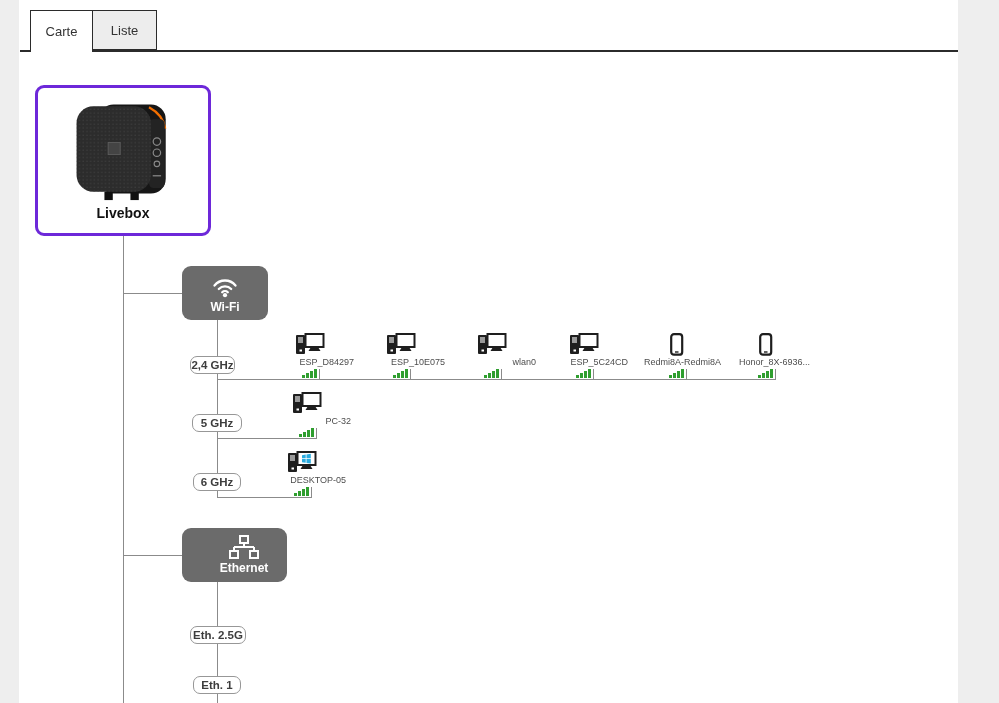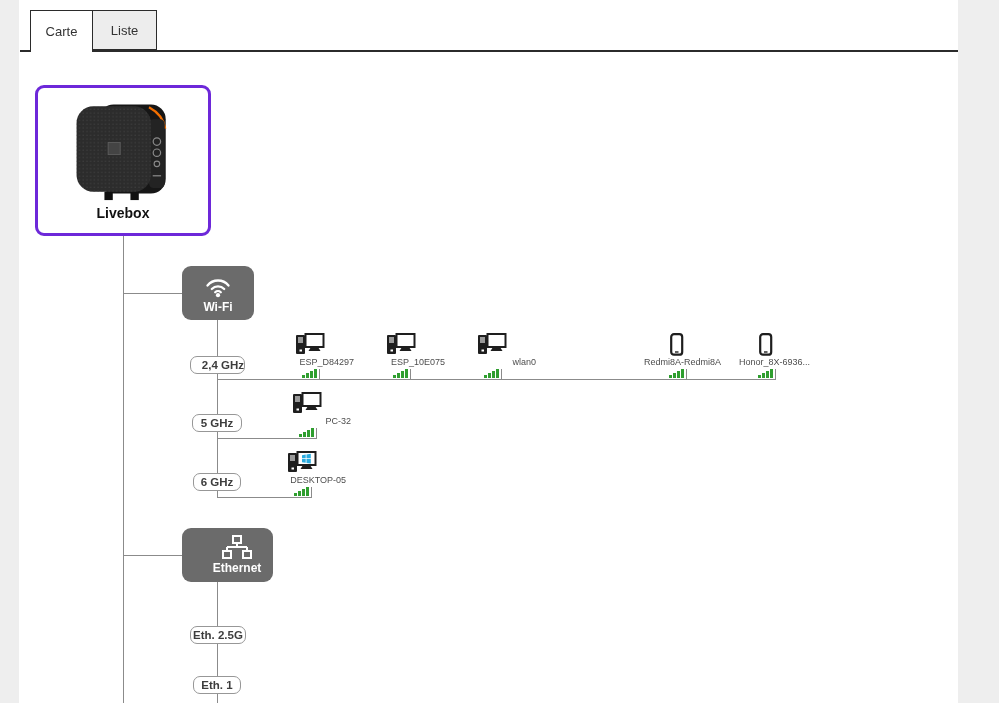--- a/index.html
+++ b/index.html
@@ -28,21 +28,21 @@
   .lb-box {
     position:absolute; left:35px; top:85px; width:176px; height:151px;
     box-sizing:border-box; border:3px solid #6d28d9; border-radius:9px; background:#fff;
     display:flex; flex-direction:column; align-items:center; z-index:2; cursor:pointer;
   }
   .lb-box svg { margin-top:5px; }
   .lb-label { font-size:14px; font-weight:bold; color:#111; margin-top:0px; }
 
   
   .node {
-    position:absolute; width:72px; height:54px; background:#6b6b6b; border-radius:9px;
+    position:absolute; width:86px; height:54px; background:#6b6b6b; border-radius:9px;
     color:#fff; display:flex; flex-direction:column; align-items:center; justify-content:center;
     z-index:2; cursor:pointer;
   }
   .node .node-label { font-size:12px; font-weight:bold; margin-top:2px; }
 
   
   .badge {
     position:absolute; box-sizing:border-box; height:18px; background:#fff;
     border:1px solid #979797; border-radius:7px; z-index:2;
     font-size:11.5px; font-weight:bold; color:#3d3d3d; text-align:center; line-height:16px;
@@ -153,21 +153,21 @@
         <line x1="5" y1="12" x2="25" y2="12"></line>
         <line x1="5" y1="12" x2="5" y2="16"></line>
         <line x1="25" y1="12" x2="25" y2="16"></line>
         <rect x="1" y="16" width="8" height="7"></rect>
         <rect x="21" y="16" width="8" height="7"></rect>
       </g>
     </svg>
     <div class="node-label">Ethernet</div>
   </div>
 
-  <div class="badge" style="left:190px; top:356px; width:55px;text-align:right;"><span>2,4 GHz</span></div>
+  <div class="badge" style="left:190px; top:356px; width:45px;"><span>2,4 GHz</span></div>
   <div class="badge" style="left:192px; top:414px; width:50px;"><span>5 GHz</span></div>
   <div class="badge" style="left:193px; top:473px; width:48px;"><span>6 GHz</span></div>
 
   <div class="badge" style="left:190px; top:618px; width:56px;margin-top:8px;"><span>Eth. 2.5G</span></div>
   <div class="badge" style="left:193px; top:676px; width:48px;"><span>Eth. 1</span></div>
 
   <div class="device" style="left:266px; top:333px;">
     <svg class="dev-icon" width="30" height="23" viewBox="0 0 30 23">
         <use href="#icon-desktop"></use>
       </svg>
@@ -191,20 +191,33 @@
         <i></i>
         <i></i>
       </div>
     <div class="tick"></div>
   </div>
   <div class="device" style="left:448px; top:333px;">
     <svg class="dev-icon" width="30" height="23" viewBox="0 0 30 23">
         <use href="#icon-desktop"></use>
       </svg>
     <div class="dev-label">wlan0</div>
+    <div class="sig">
+        <i></i>
+        <i></i>
+        <i></i>
+        <i></i>
+      </div>
+    <div class="tick"></div>
+  </div>
+  <div class="device" style="left:540px; top:333px;">
+    <svg class="dev-icon" width="30" height="23" viewBox="0 0 30 23">
+        <use href="#icon-desktop"></use>
+      </svg>
+    <div class="dev-label">ESP_5C24CD</div>
     <div class="sig">
         <i></i>
         <i></i>
         <i></i>
         <i></i>
       </div>
     <div class="tick"></div>
   </div>
   <div class="device" style="left:633px; top:333px;">
     <svg class="dev-icon" width="14" height="23" viewBox="0 0 14 23">

